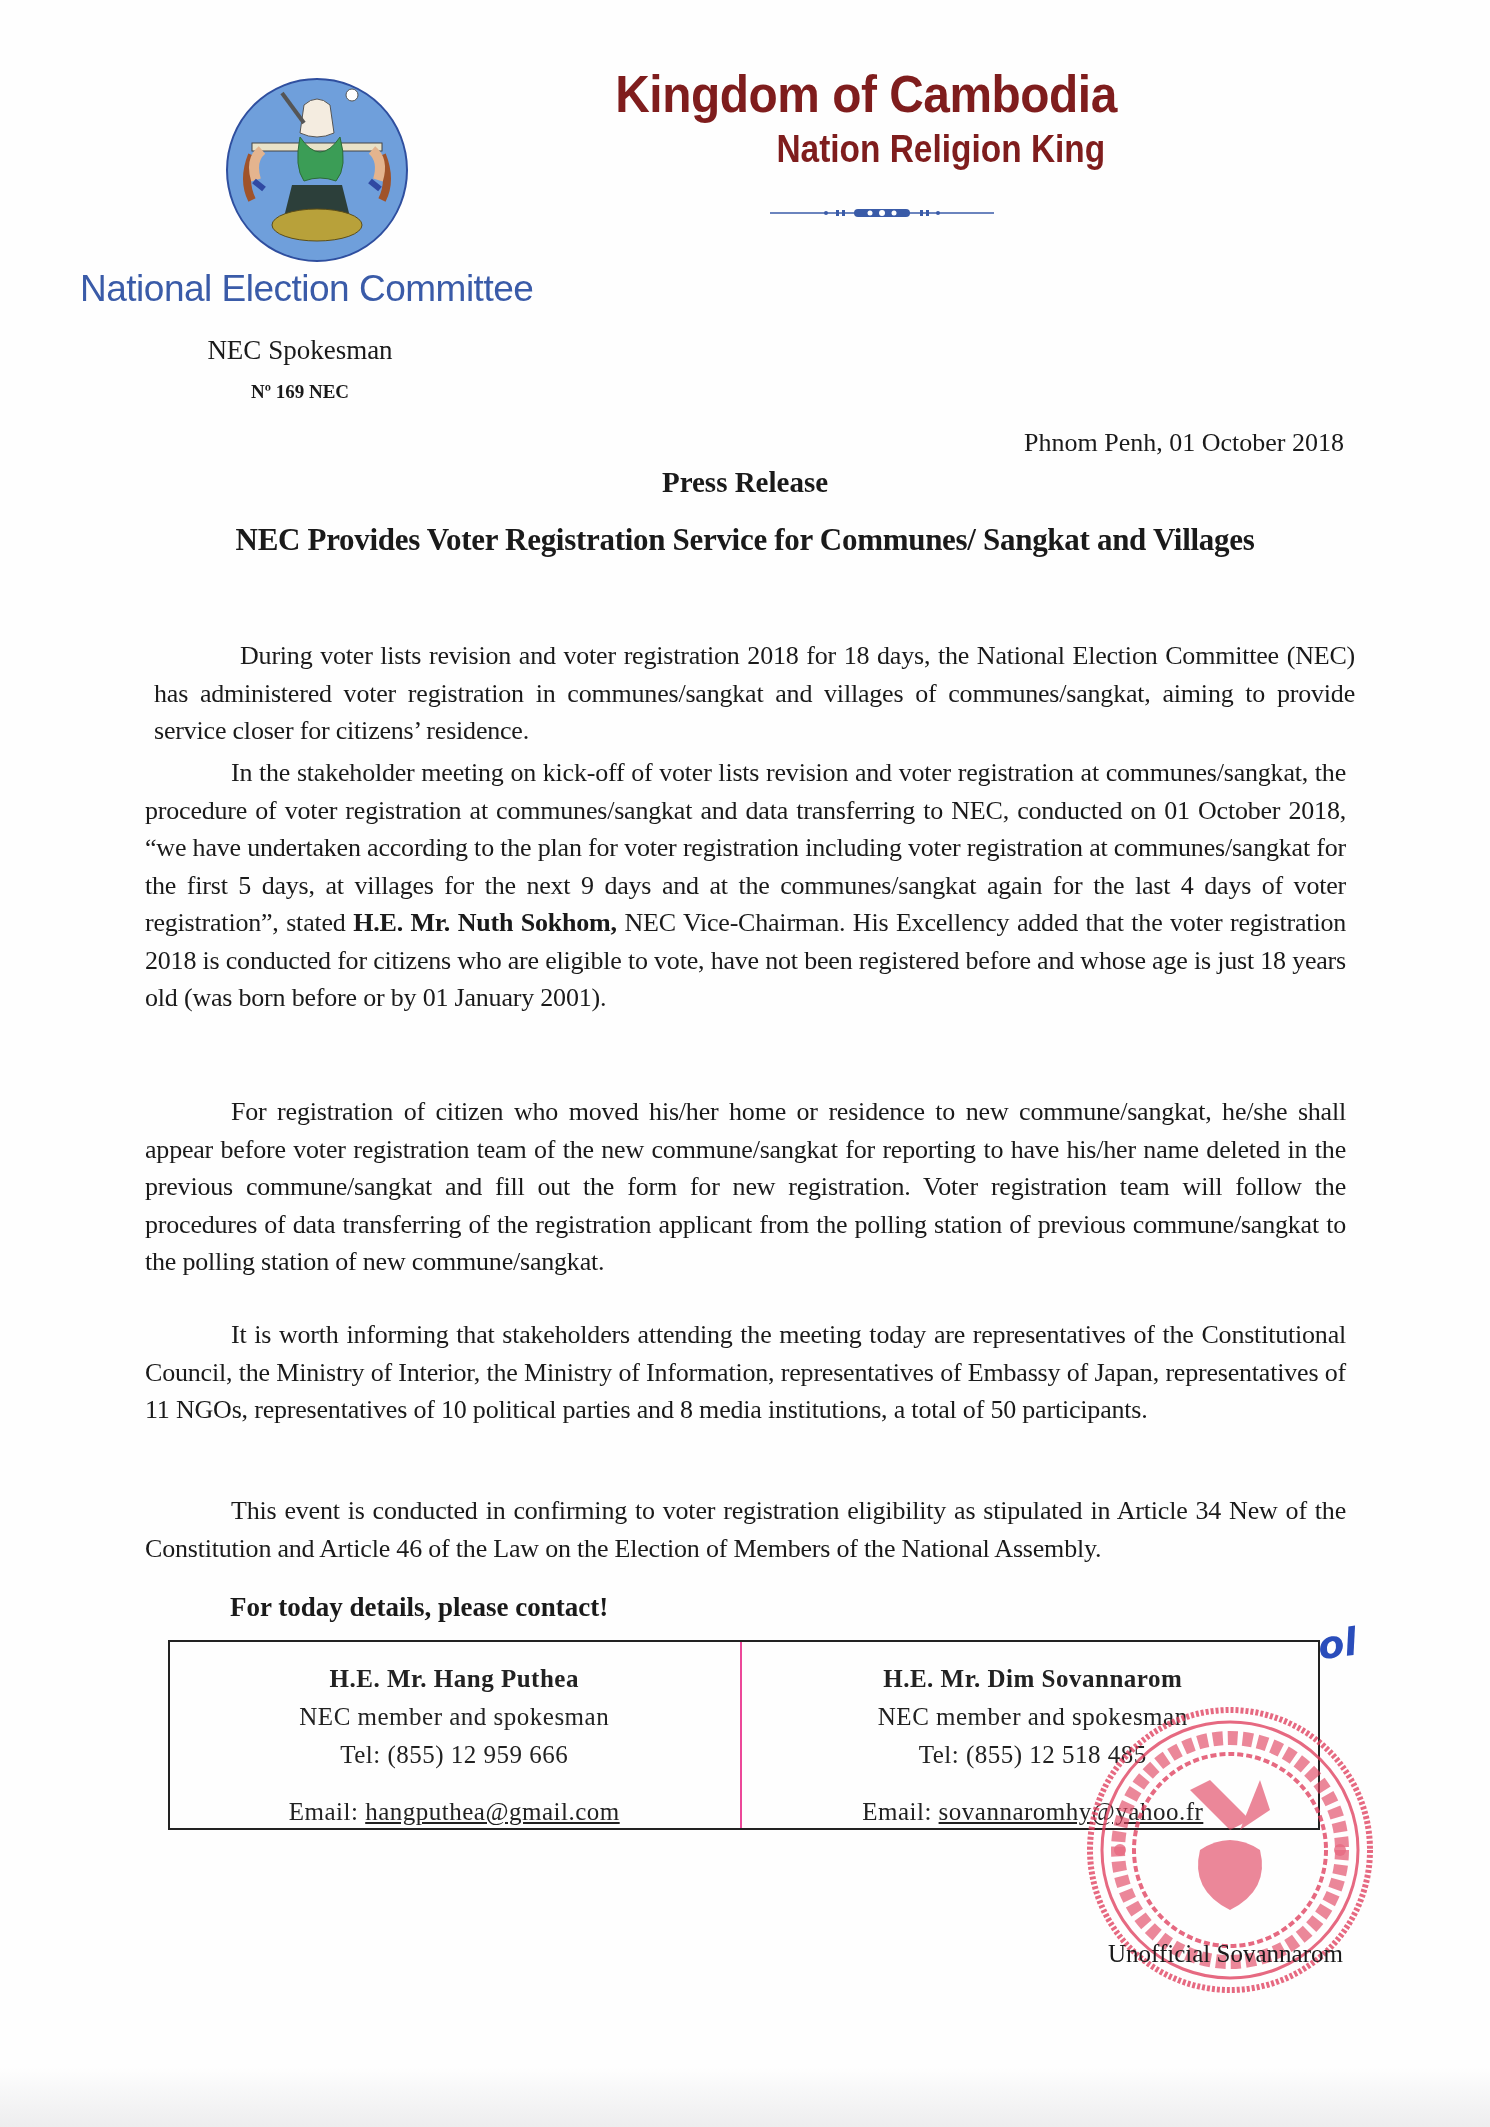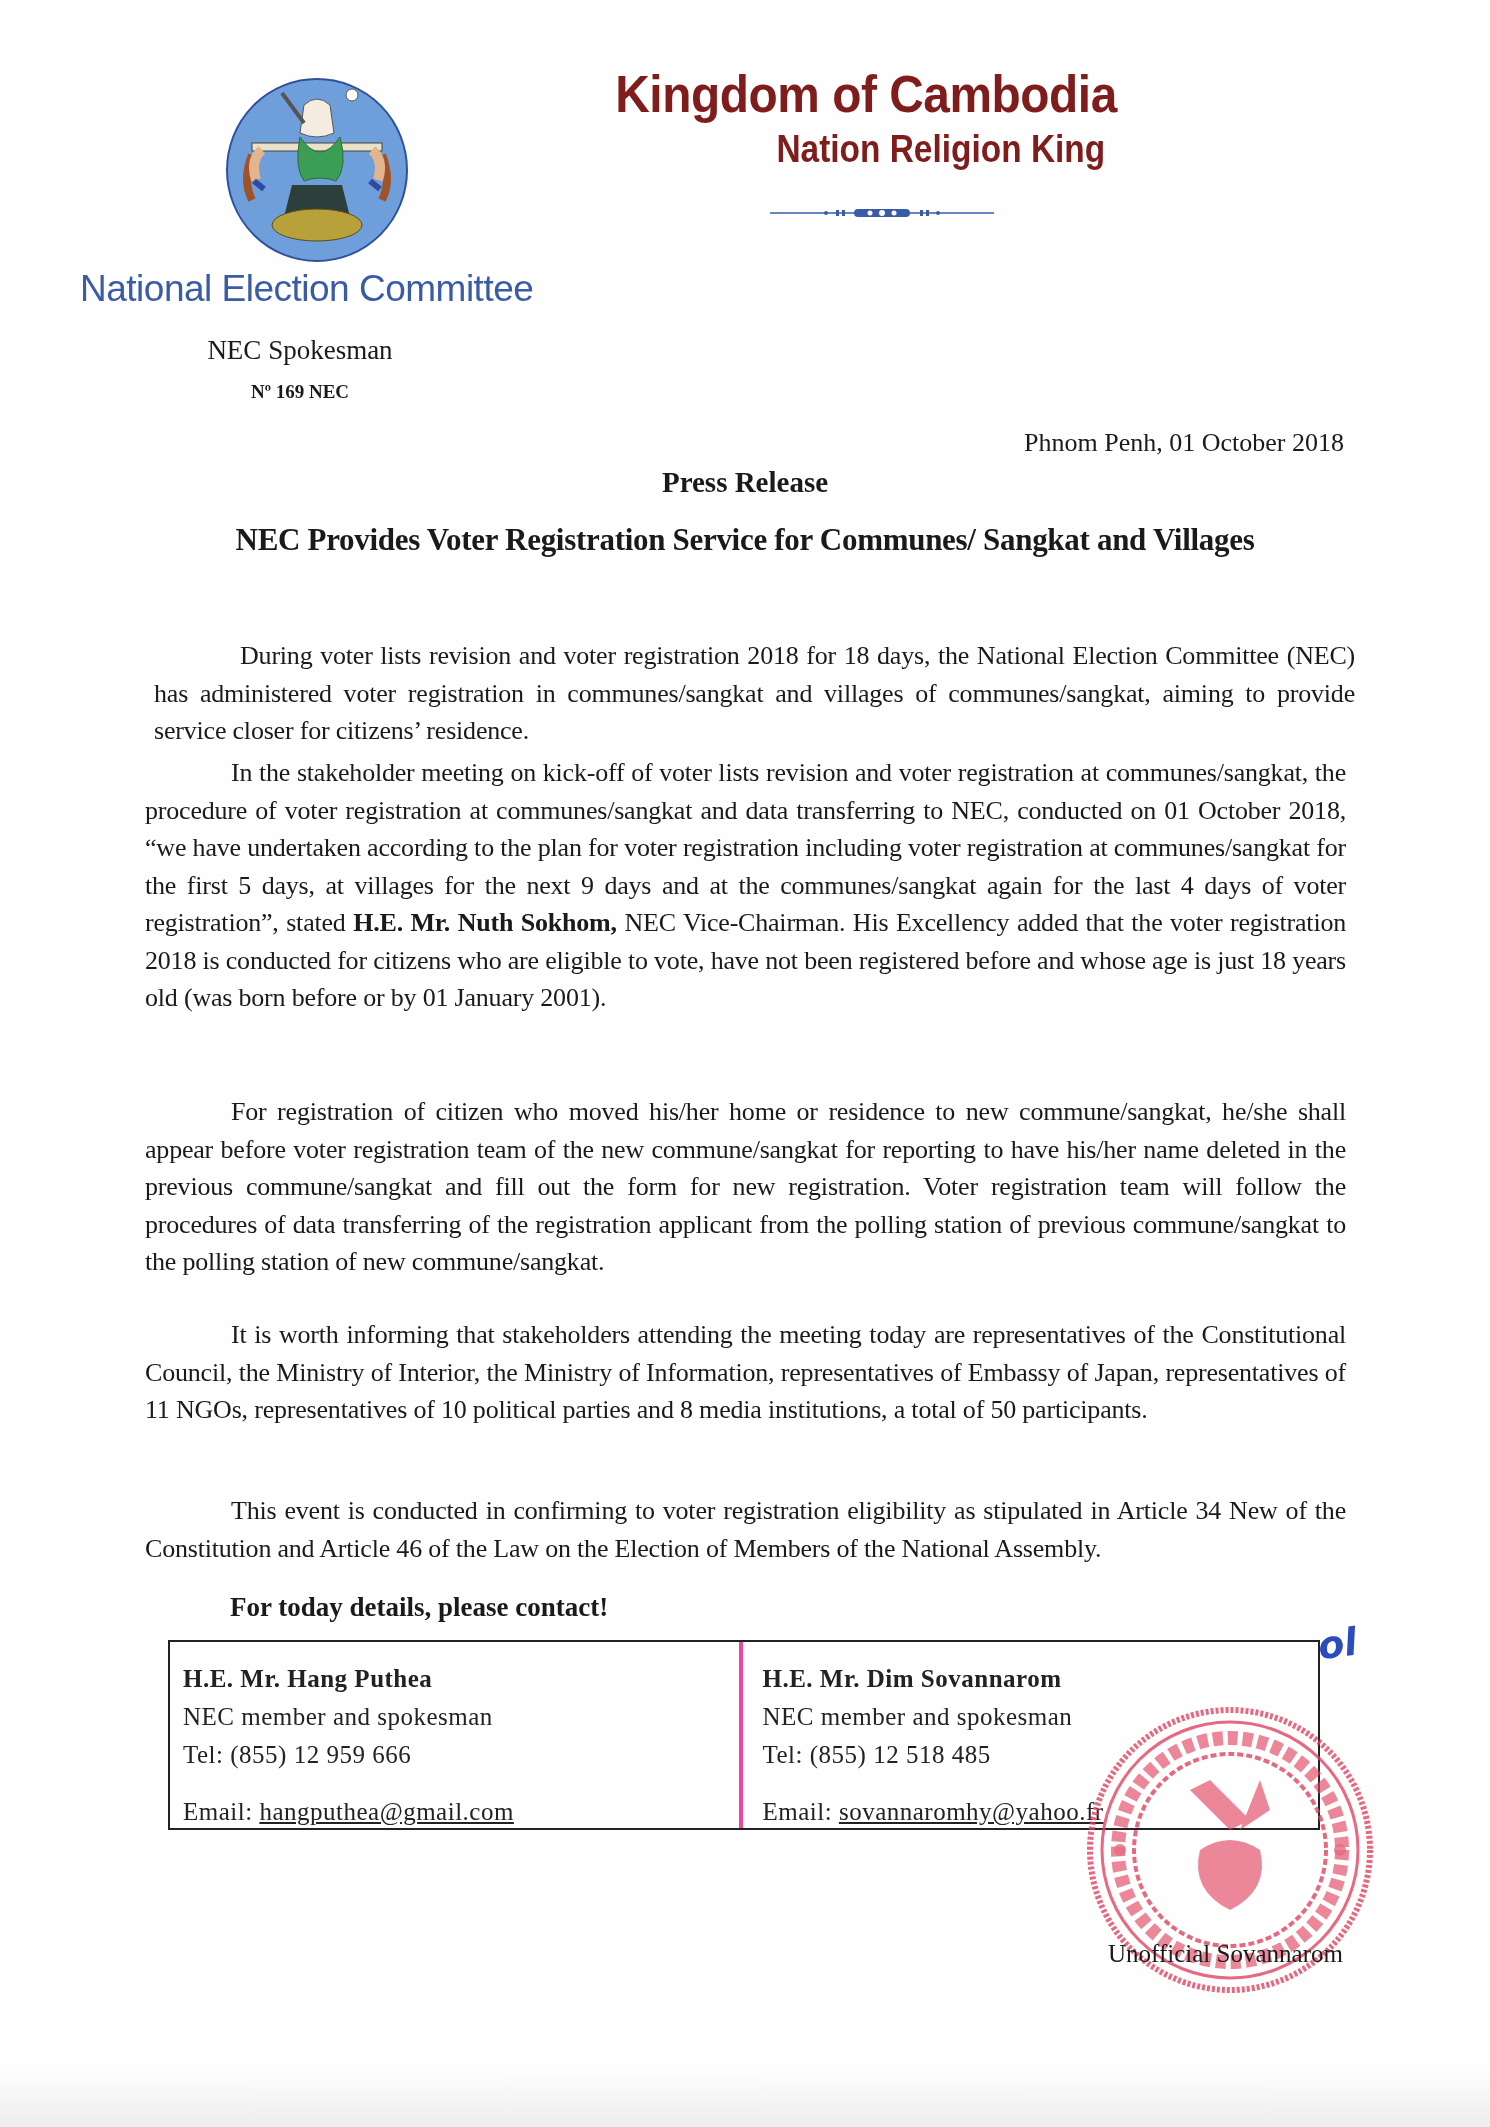--- a/index.html
+++ b/index.html
@@ -50,22 +50,22 @@
     letter-spacing: -0.2px;
   }
   .body-text b { font-weight: bold; }
   .contact-lead {
     position: absolute; left: 230px; top: 1592px; font-weight: bold; font-size: 27px;
   }
   .contacts {
     position: absolute; left: 168px; top: 1640px; width: 1152px; height: 190px;
     border: 2px solid #222; display: flex; box-sizing: border-box;
   }
-  .contact-cell { flex: 1; padding: 18px 14px 0 13px; font-size: 25px; line-height: 38px; color:#222; letter-spacing: 0.5px;}
-  .contact-cell + .contact-cell { border-left: 4px solid #ec4899; padding-left: 20px; }
+  .contact-cell { flex: 1; padding: 18px 14px 0 13px; font-size: 25px; line-height: 38px; color:#222; letter-spacing: 0.5px; text-align: center;}
+  .contact-cell + .contact-cell { border-left: 2px solid #ec4899; padding-left: 20px; }
   .contact-cell .cname { font-weight: bold; }
   .contact-cell .cemail-row { margin-top: 19px; }
   .contact-cell a { color: #222; text-decoration: underline; }
   .seal {
     position: absolute; left: 1080px; top: 1700px; width: 300px; height: 300px; opacity: 0.78;
   }
   .initials {
     position: absolute; left: 1318px; top: 1622px; font-family: "DejaVu Sans", sans-serif;
     color: #2a4dbb; font-size: 38px; font-style: italic; font-weight: bold; transform: rotate(-8deg);
   }

